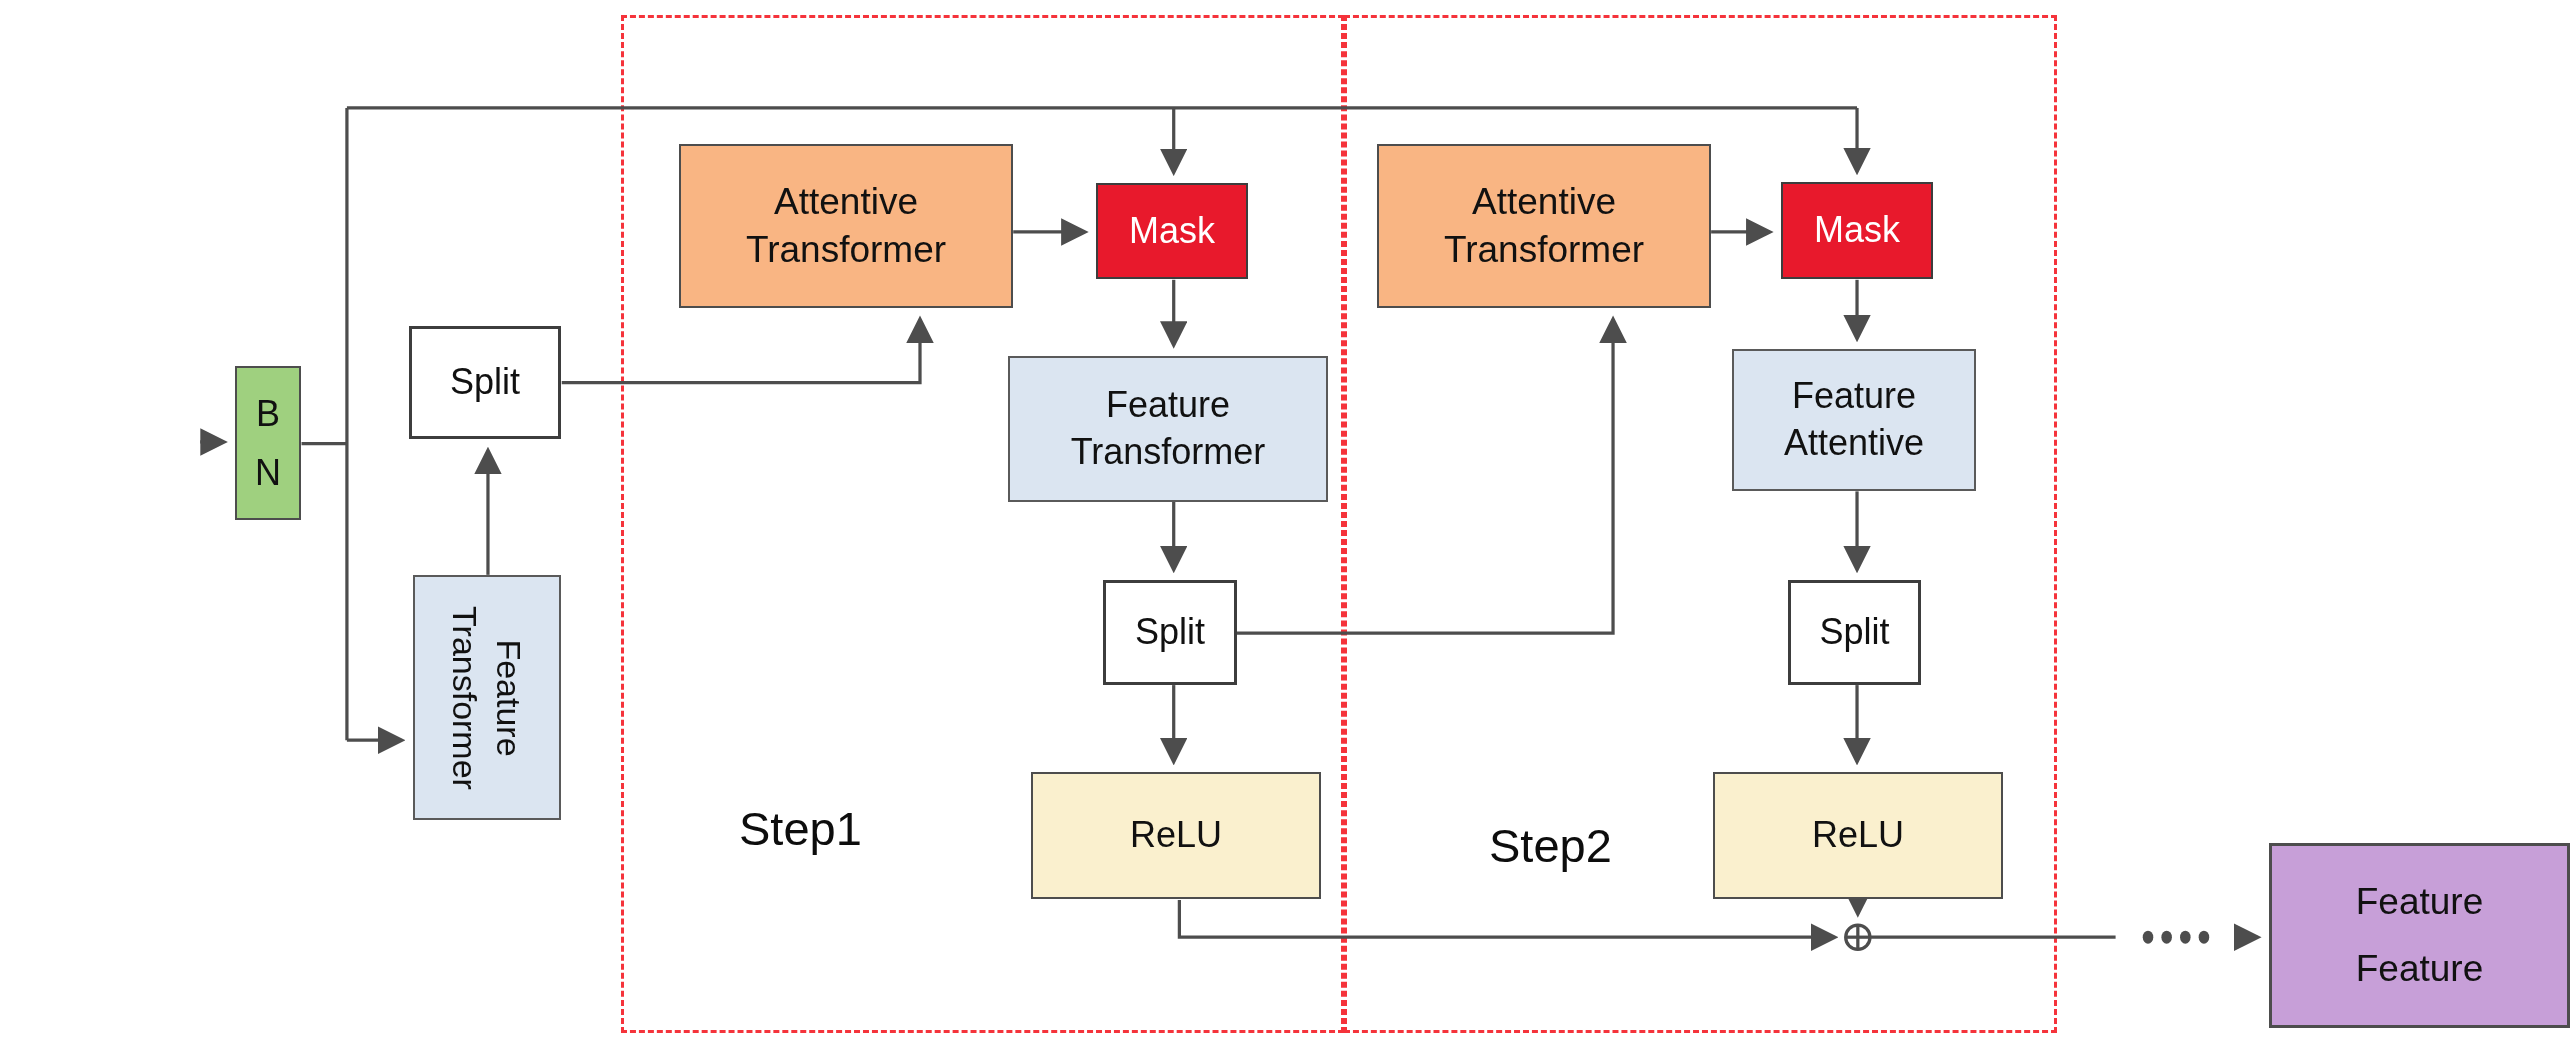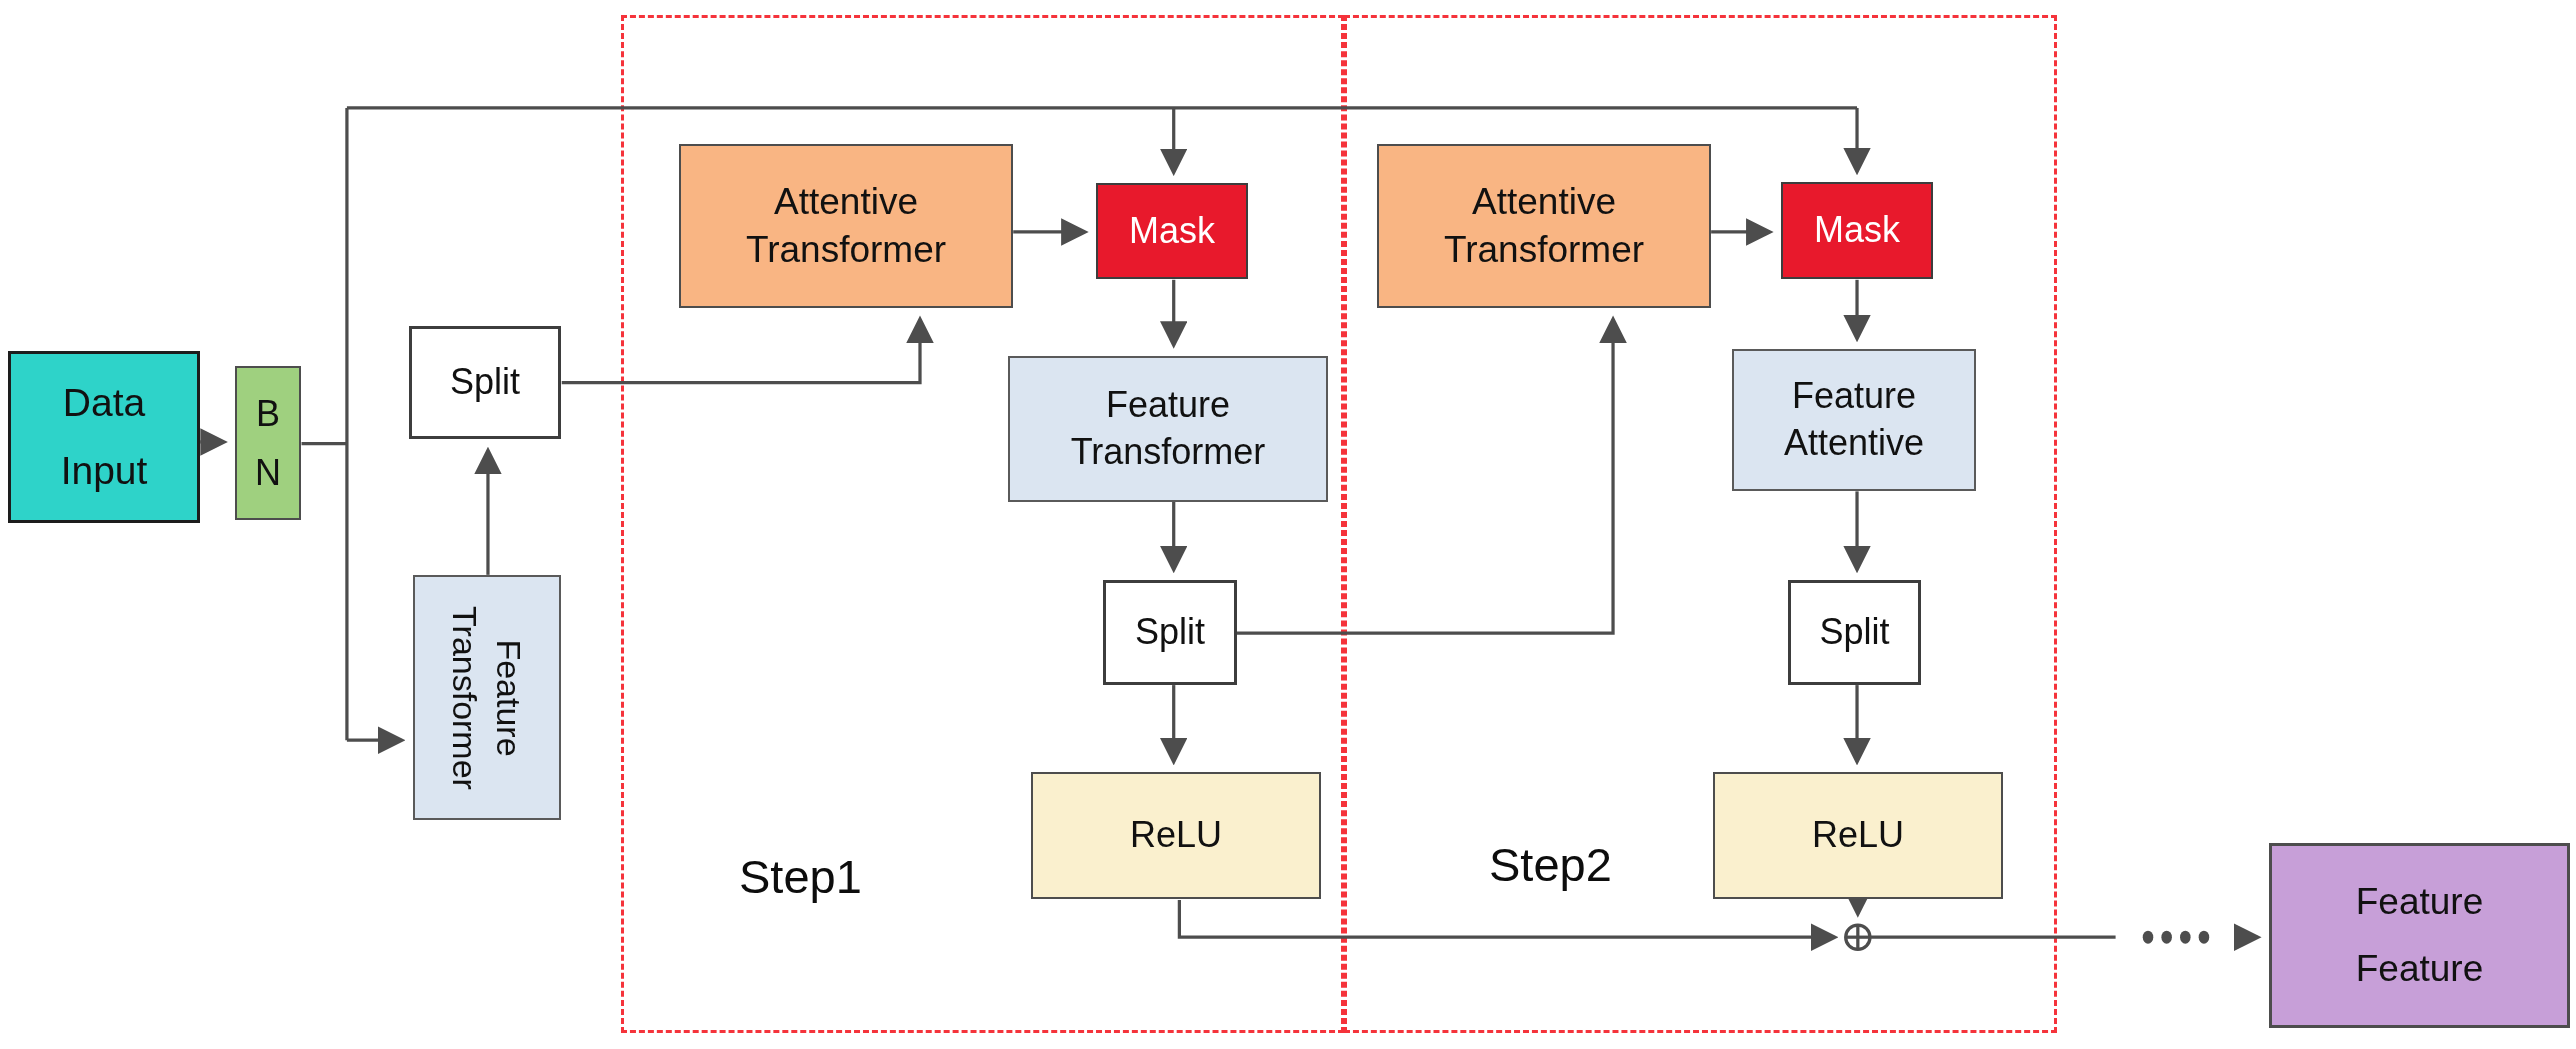--- a/index.html
+++ b/index.html
@@ -67,22 +67,22 @@
   #node-ft2{left:1732px;top:349px;width:244px;height:142px;
     background:#dbe5f1;border:2.4px solid #5a5a5a;font-size:36px;line-height:1.3;}
   #node-split2{left:1788px;top:580px;width:133px;height:105px;
     background:#ffffff;border:3.2px solid #3d3d3d;font-size:36px;}
   #node-relu2{left:1713px;top:772px;width:290px;height:127px;
     background:#faf0ce;border:2.4px solid #4d4d4d;font-size:36px;}
   #node-output{left:2269px;top:843px;width:301px;height:185px;
     background:#c79fd8;border:3.2px solid #4d4d4d;font-size:37px;line-height:1.8;}
   #step1-box{left:621px;top:14.6px;width:723px;height:1018px;}
   #step2-box{left:1344px;top:14.6px;width:713px;height:1018px;}
-  #step1-label{left:739px;top:849px;text-align:center;}
-  #step2-label{left:1489px;top:837px;text-align:center;}
+  #step1-label{left:739px;top:801px;text-align:center;}
+  #step2-label{left:1489px;top:818px;text-align:center;}
   
   #wires{position:absolute;left:0;top:0;z-index:2;}
 </style>
 </head>
 <body>
 
 <div id="canvas">
 
   <div id="step1-box" class="step-box"></div>
   <div id="step2-box" class="step-box"></div>
@@ -147,24 +147,20 @@
     </g>
 
     <g id="dots" fill="#4d4d4d" stroke="none">
         <ellipse cx="2650" cy="1156" rx="6.5" ry="8"></ellipse>
         <ellipse cx="2673" cy="1156" rx="6.5" ry="8"></ellipse>
         <ellipse cx="2696" cy="1156" rx="6.5" ry="8"></ellipse>
         <ellipse cx="2719" cy="1156" rx="6.5" ry="8"></ellipse>
       </g>
   </svg>
 
-  <div class="node" id="node-data-input">
-    <span class="ln">Data</span>
-    <span class="ln">Input</span>
-  </div>
 
   <div class="node" id="node-bn">
     <span class="ln">B</span>
     <span class="ln">N</span>
   </div>
 
   <div class="node" id="node-split0">
     <span class="ln">Split</span>
   </div>
 

